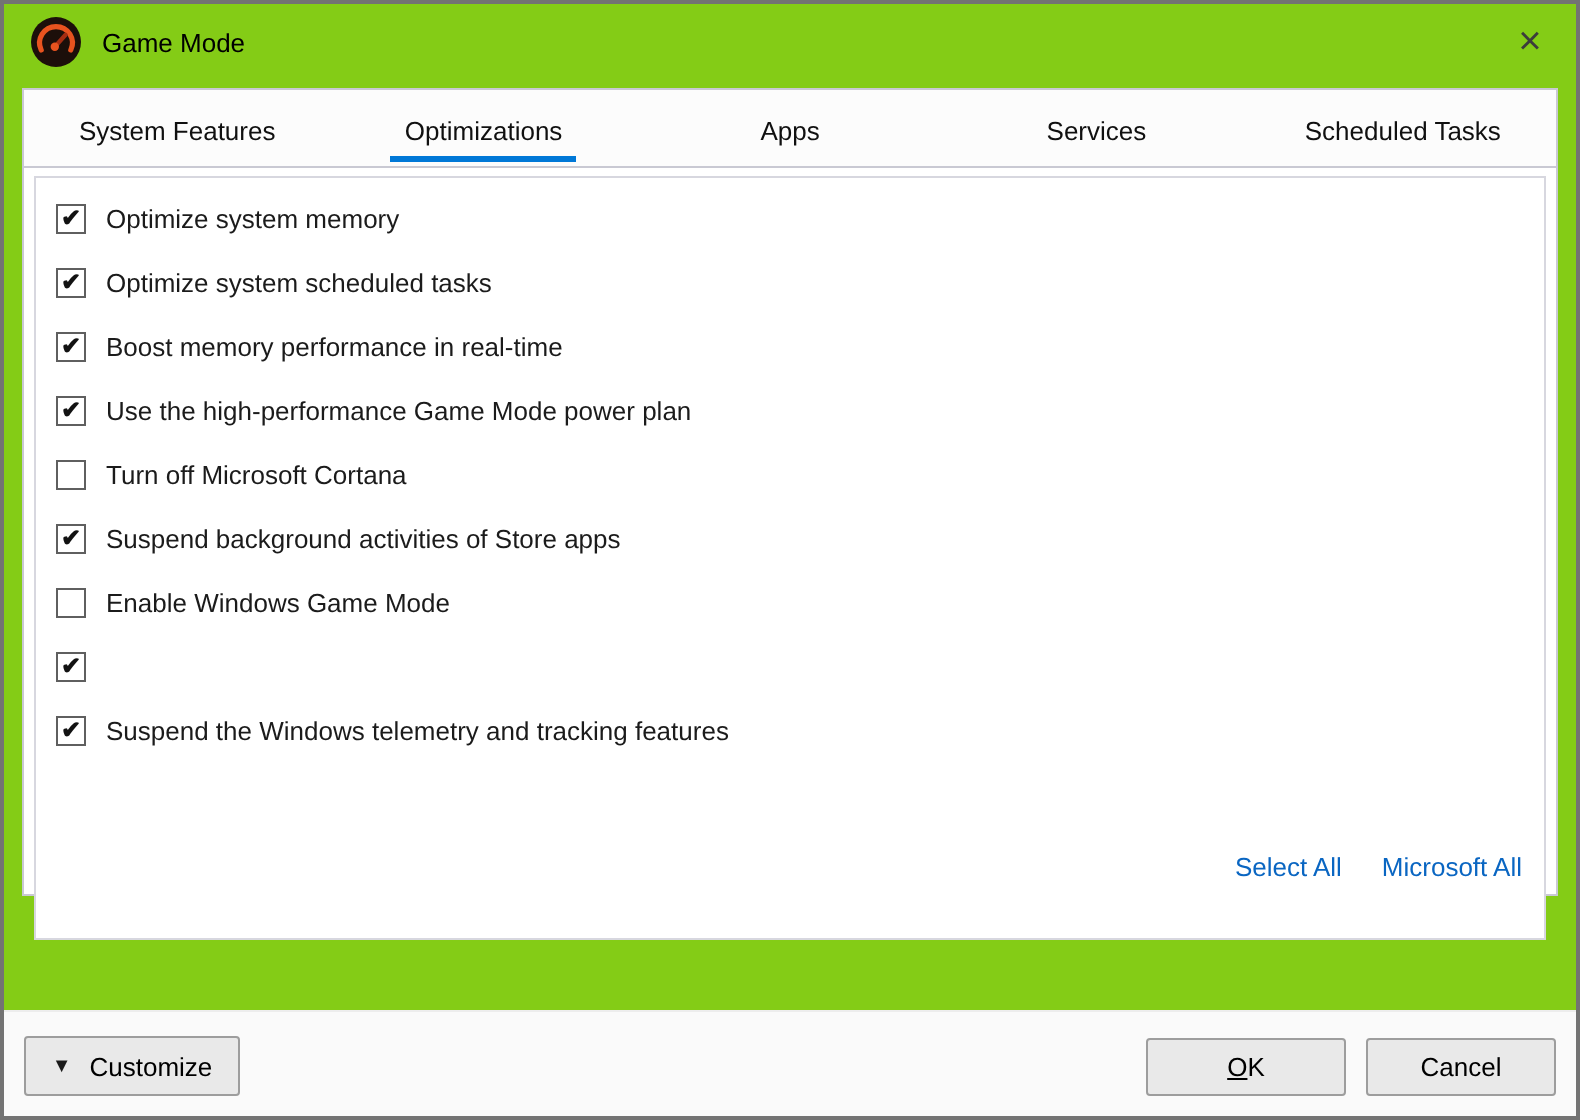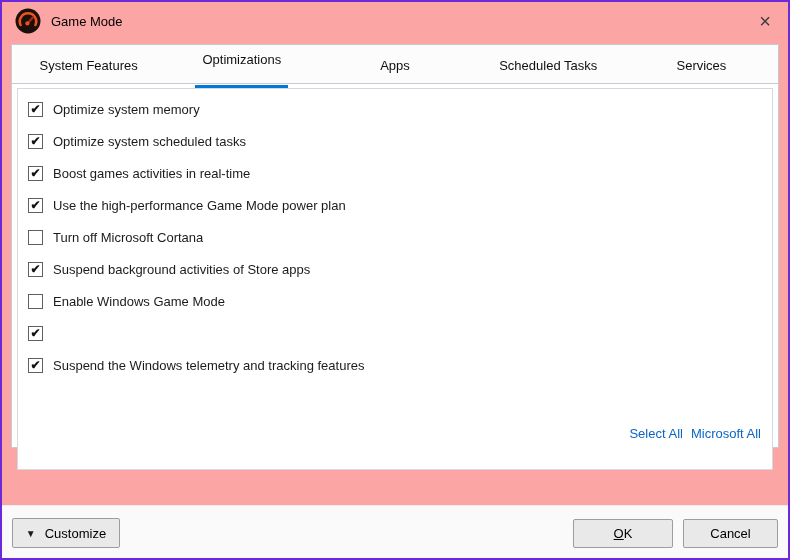--- a/index.html
+++ b/index.html
@@ -1,40 +1,40 @@
 <!DOCTYPE html>
 <html><head>
 <meta charset="utf-8">
 <style>
   html,body{margin:0;padding:0;background:#fff;}
   .window{
     position:relative;width:790px;height:560px;box-sizing:border-box;
-    border:2px solid #6d28d9;background:#fca5a5;
+    border:2px solid #737373;background:#84cc16;
     font-family:"Liberation Sans",sans-serif;color:#1a1a1a;overflow:hidden;
   }
   
   .titlebar{position:absolute;top:0;left:0;right:0;height:38px;display:flex;align-items:center;padding-left:13px;}
   .app-icon{width:26px;height:26px;flex:0 0 auto;display:block;}
   .win-title{margin-left:10px;font-size:13px;color:#000;}
   .close-btn{position:absolute;right:10px;top:6px;width:26px;height:26px;display:flex;align-items:center;justify-content:center;cursor:pointer;}
   .close-btn .x{font-size:20px;line-height:20px;color:#3c3c3c;font-weight:300;}
   
   .tabctrl{position:absolute;left:9px;top:42px;width:768px;height:404px;box-sizing:border-box;border:1px solid #c9c9d3;background:#fff;}
   .tabrow{display:flex;height:39px;box-sizing:border-box;border-bottom:1px solid #c9c9d3;background:#fcfcfc;}
   .tab{flex:1;display:flex;align-items:center;justify-content:center;font-size:13px;color:#101010;cursor:pointer;}
   .tab .tlabel{display:inline-block;padding:11px 7px 8px;}
-  .tab.selected .tlabel{border-bottom:3px solid #0078d7;padding-bottom:18px;}
+  .tab.selected .tlabel{border-bottom:3px solid #0078d7;padding-bottom:5px;}
   
   .listbox{position:absolute;left:5px;top:43px;width:756px;height:382px;box-sizing:border-box;border:1px solid #d7d7df;background:#fff;padding:4px 0 0 10px;overflow:hidden;}
   .row{display:flex;align-items:center;height:32px;}
   .cb{flex:0 0 auto;width:13px;height:13px;box-sizing:content-box;border:1px solid #5f5f5f;background:#fff;margin-right:10px;
       font-size:12px;line-height:13px;text-align:center;color:#121212;font-weight:bold;cursor:pointer;}
   .cb-label{font-size:13px;color:#1b1b1b;}
   
-  .linkbar{position:absolute;left:5px;right:5px;bottom:0;height:28px;display:flex;align-items:center;justify-content:flex-end;gap:8px;padding-right:12px;}
+  .linkbar{position:absolute;left:5px;right:5px;bottom:0;height:28px;display:flex;align-items:center;justify-content:flex-end;gap:20px;padding-right:12px;}
   .link{font-size:13px;color:#0a66c2;cursor:pointer;}
   
   .bottombar{position:absolute;left:0;right:0;bottom:0;height:52px;background:#fafafa;border-top:1px solid #ededed;}
   .btn{position:absolute;box-sizing:border-box;background:#e9e9e9;border:1px solid #9d9d9d;border-radius:2px;
        display:flex;align-items:center;justify-content:center;font-size:13px;color:#000;cursor:pointer;}
   .btn-customize{left:10px;top:12px;width:108px;height:30px;gap:9px;}
   .btn-customize .tri{font-size:10px;color:#1a1a1a;}
   .btn-ok{right:115px;top:13px;width:100px;height:29px;}
   .btn-cancel{right:10px;top:13px;width:95px;height:29px;}
   .u{text-decoration:underline;}
@@ -62,39 +62,39 @@
       <div class="tab">
           <span class="tlabel">System Features</span>
         </div>
       <div class="tab selected">
           <span class="tlabel">Optimizations</span>
         </div>
       <div class="tab">
           <span class="tlabel">Apps</span>
         </div>
       <div class="tab">
-          <span class="tlabel">Scheduled Tasks</span>
+          <span class="tlabel">Services</span>
         </div>
       <div class="tab">
-          <span class="tlabel">Services</span>
+          <span class="tlabel">Scheduled Tasks</span>
         </div>
     </div>
 
     <div class="listbox">
       <div class="row">
         <span class="cb">✔</span>
         <span class="cb-label">Optimize system memory</span>
       </div>
       <div class="row">
         <span class="cb">✔</span>
         <span class="cb-label">Optimize system scheduled tasks</span>
       </div>
       <div class="row">
         <span class="cb">✔</span>
-        <span class="cb-label">Boost games activities in real-time</span>
+        <span class="cb-label">Boost memory performance in real-time</span>
       </div>
       <div class="row">
         <span class="cb">✔</span>
         <span class="cb-label">Use the high-performance Game Mode power plan</span>
       </div>
       <div class="row">
         <span class="cb"></span>
         <span class="cb-label">Turn off Microsoft Cortana</span>
       </div>
       <div class="row">

